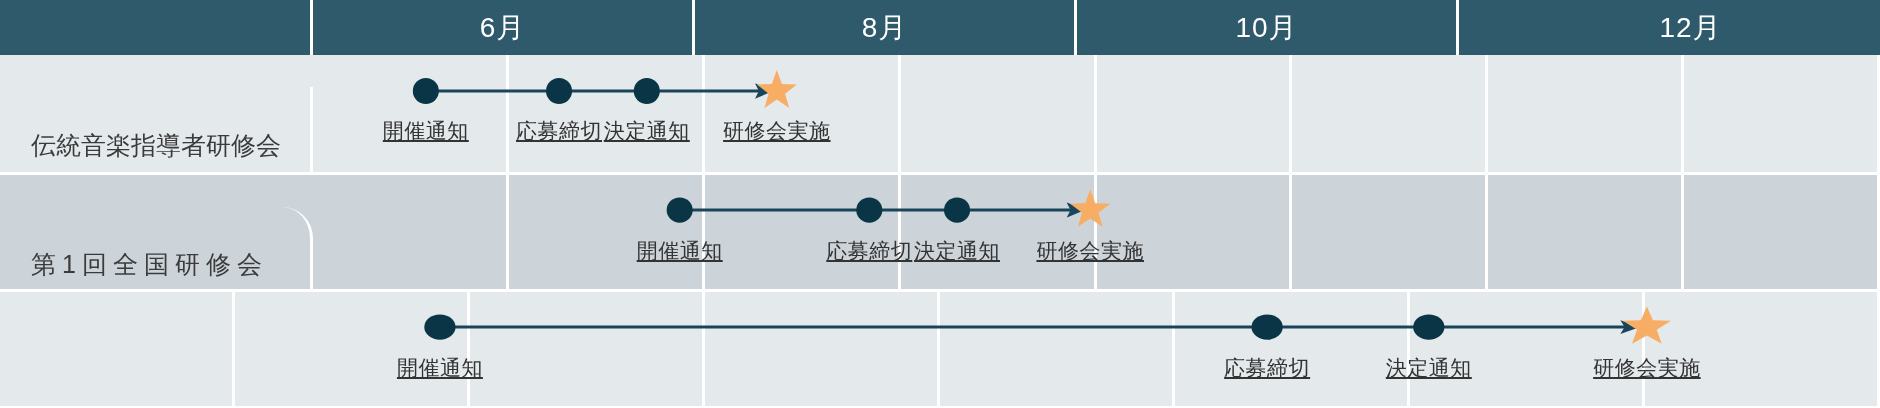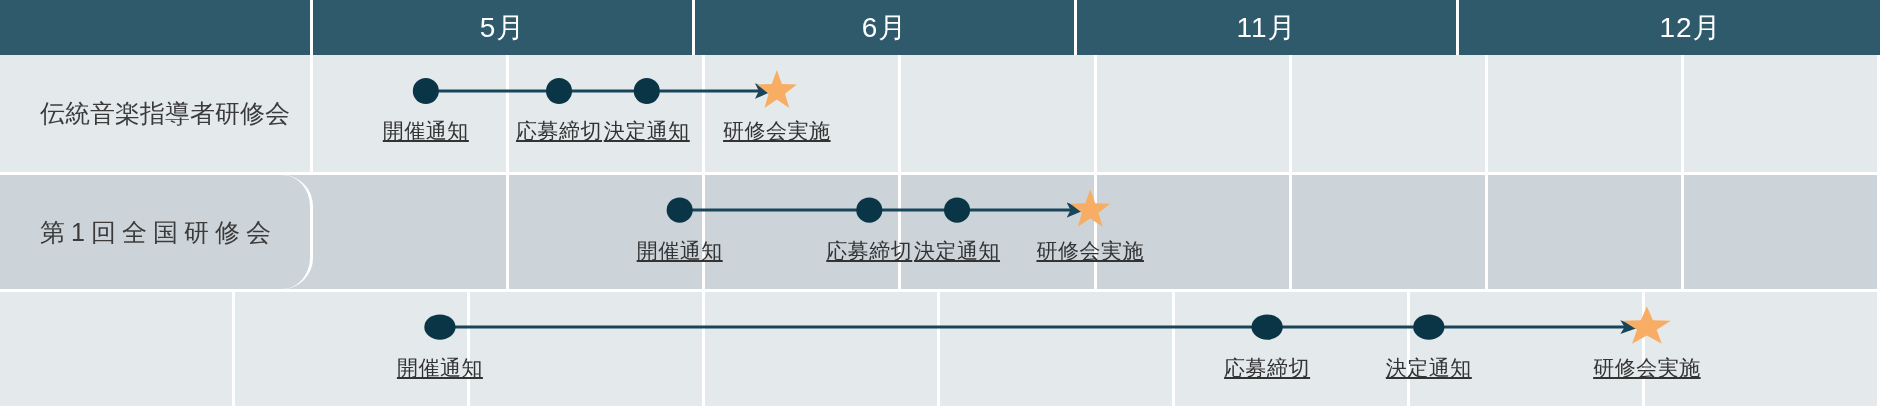--- a/index.html
+++ b/index.html
@@ -75,24 +75,25 @@
   .trow + .trow { border-top: 3px solid #ffffff; }
 
   .row-label {
     flex: 0 0 313px;
     width: 313px;
     height: 100%;
     box-sizing: border-box;
     border-right: 3px solid #ffffff;
     display: flex;
     align-items: center;
-    padding-left: 40px;
+    padding-left: 31px;
     font-size: 25px;
     color: #3b3b3b;
     white-space: nowrap;
+    margin-top: 32px;
   }
   .row-label.spaced { letter-spacing: 6px; border-radius: 31px; }
 
   .row-grid {
     position: relative;
     flex: 1 1 0;
     height: 100%;
     display: flex;
   }
   .gcell {
@@ -124,23 +125,23 @@
     text-decoration: underline;
   }
 </style>
 </head>
 <body>
 
 <div class="timeline-wrap">
 
   <div class="header-row">
     <div class="header-corner"></div>
-    <div class="header-cell">5月</div>
     <div class="header-cell">6月</div>
-    <div class="header-cell">11月</div>
+    <div class="header-cell">8月</div>
+    <div class="header-cell">10月</div>
     <div class="header-cell">12月</div>
   </div>
 
   <div class="body-rows" id="body-rows">
       <div class="trow plain">
         <div class="row-label">伝統音楽指導者研修会</div>
         <div class="row-grid">
           <div class="gcell"></div>
           <div class="gcell"></div>
           <div class="gcell"></div>

